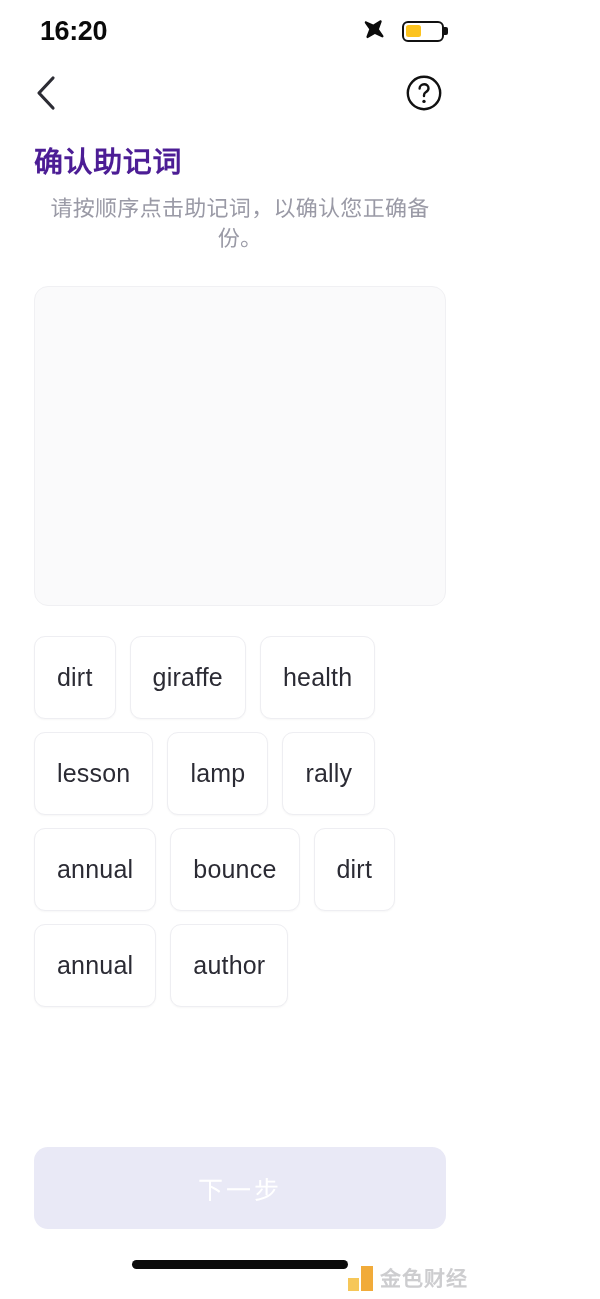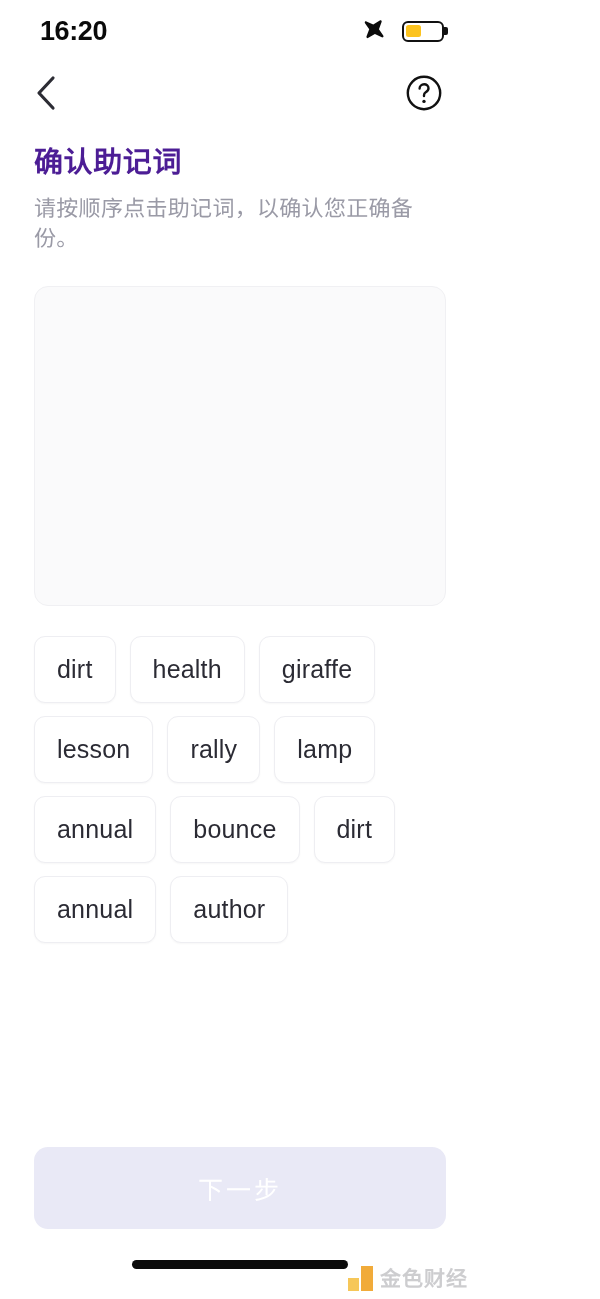--- a/index.html
+++ b/index.html
@@ -112,20 +112,21 @@
     letter-spacing:0.6px;
     line-height:1.25;
   }
   .page-subtitle {
     margin-top:14px;
     font-size:22px;
     font-weight:400;
     color:#9a9aa6;
     letter-spacing:0.3px;
     line-height:1.35;
+    text-align:center;
   }
 
   
   .selected-panel {
     margin:32px 34px 0 34px;
     height:320px;
     background:#fafafb;
     border:1px solid #f0f0f3;
     border-radius:14px;
     display:flex;
@@ -140,21 +141,21 @@
     margin:30px 34px 0 34px;
     display:flex;
     flex-wrap:wrap;
     gap:13px 14px;
     align-content:flex-start;
   }
   .word-chip {
     background:#ffffff;
     border:1px solid #eeeef2;
     border-radius:11px;
-    padding:20px 22px;
+    padding:28px 22px;
     font-size:25px;
     line-height:1;
     color:#2b2b34;
     cursor:pointer;
     letter-spacing:0.2px;
     box-shadow:0 1px 2px rgba(20,20,40,0.035);
     user-select:none;
   }
 
   
@@ -263,25 +264,25 @@
 
   <div class="heading-block">
     <h1 class="page-title">确认助记词</h1>
     <p class="page-subtitle">请按顺序点击助记词，以确认您正确备份。</p>
   </div>
 
   <div class="selected-panel" id="selected-panel"></div>
 
   <div class="word-bank" id="word-bank">
       <button class="word-chip">dirt</button>
+      <button class="word-chip">giraffe</button>
       <button class="word-chip">health</button>
-      <button class="word-chip">giraffe</button>
       <button class="word-chip">lesson</button>
+      <button class="word-chip">lamp</button>
       <button class="word-chip">rally</button>
-      <button class="word-chip">lamp</button>
       <button class="word-chip">annual</button>
       <button class="word-chip">bounce</button>
       <button class="word-chip">dirt</button>
       <button class="word-chip">annual</button>
       <button class="word-chip">author</button>
     </div>
 
   <div class="spacer"></div>
 
   <div class="footer">

